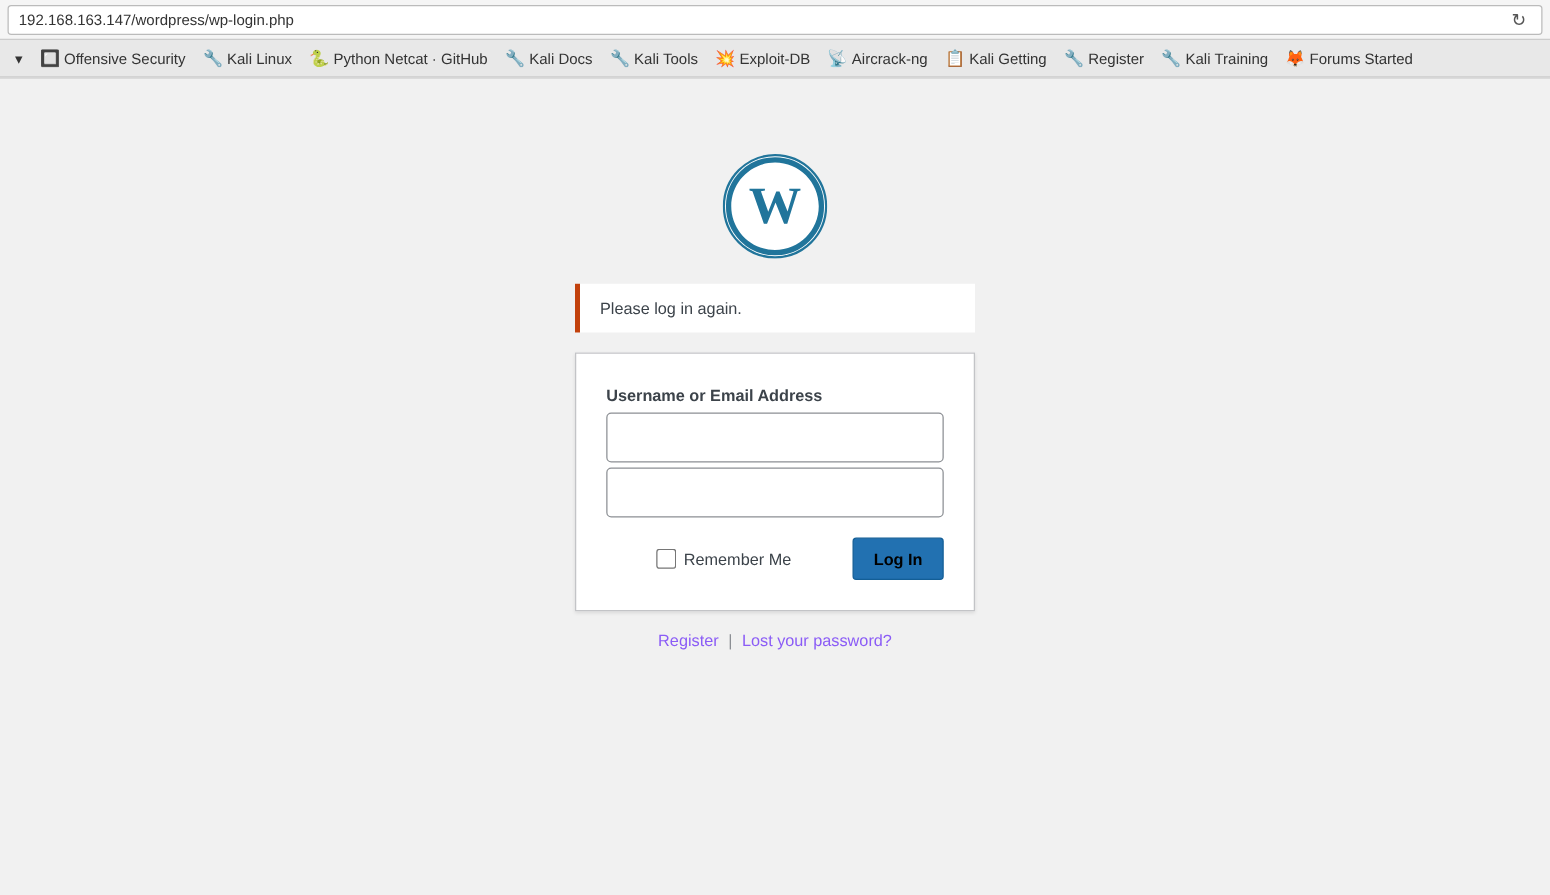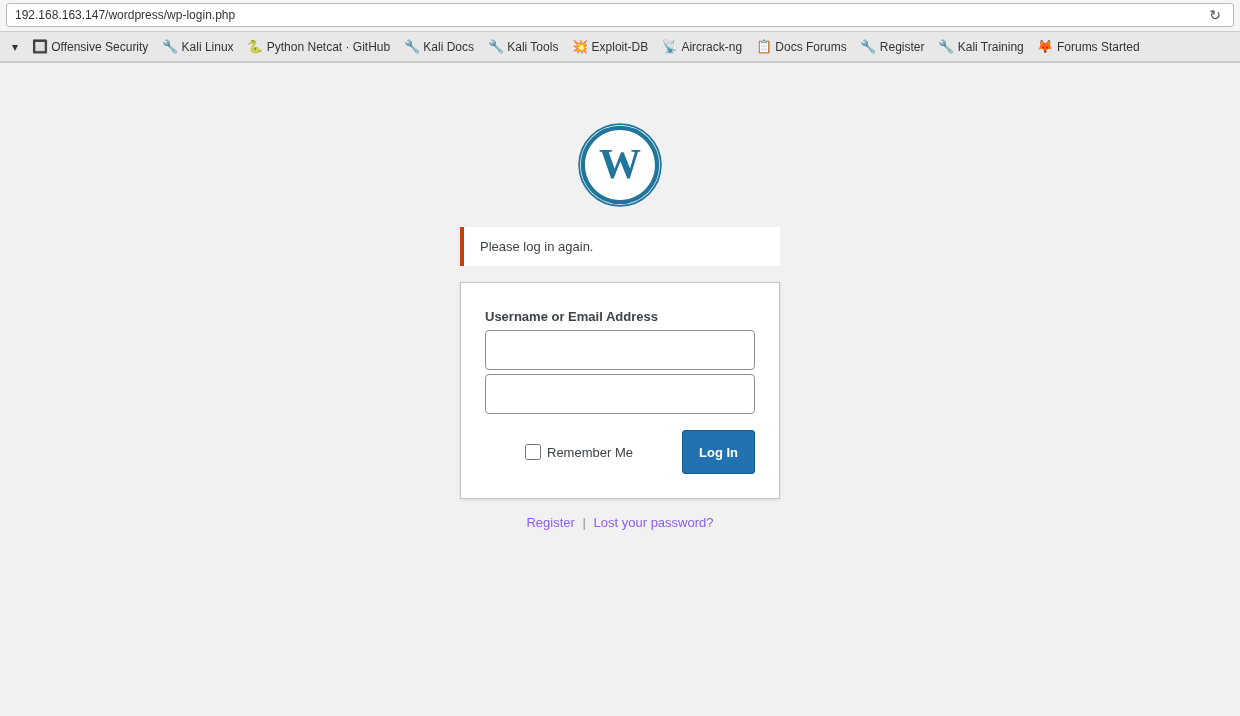--- a/index.html
+++ b/index.html
@@ -3,21 +3,21 @@
   <meta charset="utf-8">
   <style>
     * { box-sizing: border-box; margin: 0; padding: 0; }
     body { font-family: -apple-system, BlinkMacSystemFont, 'Segoe UI', Arial, sans-serif; background: #f1f1f1; font-size: 13px; }
 
     
     .browser-chrome { background: #e8e8e8; border-bottom: 1px solid #ccc; }
 
     .address-bar-row {
       display: flex;
-      align-items: flex-end;
+      align-items: center;
       background: #f5f5f5;
       border-bottom: 1px solid #ccc;
       padding: 4px 6px;
       height: 32px;
     }
     .address-bar {
       flex: 1;
       background: white;
       border: 1px solid #bbb;
       border-radius: 3px;
@@ -150,28 +150,28 @@
     .remember-checkbox {
       width: 16px;
       height: 16px;
       border: 1px solid #8c8f94;
       background: white;
       cursor: pointer;
     }
 
     .login-btn {
       background: #2271b1;
-      color: #ffffff;
+      color: #000000;
       border: 1px solid #135e96;
       border-radius: 3px;
       padding: 6px 16px;
       font-size: 13px;
       font-weight: 600;
       cursor: pointer;
-      height: 44px;
+      height: 34px;
     }
 
     
     .login-links {
       text-align: center;
       margin-top: 16px;
       font-size: 13px;
       color: #3c434a;
     }
     .login-links a {
@@ -224,21 +224,21 @@
     <div class="bookmark-item">
       <span class="bookmark-icon">💥</span>
       <span>Exploit-DB</span>
     </div>
     <div class="bookmark-item">
       <span class="bookmark-icon">📡</span>
       <span>Aircrack-ng</span>
     </div>
     <div class="bookmark-item">
       <span class="bookmark-icon">📋</span>
-      <span>Docs Forums</span>
+      <span>Kali Getting</span>
     </div>
     <div class="bookmark-item">
       <span class="bookmark-icon">🔧</span>
       <span>Register</span>
     </div>
     <div class="bookmark-item">
       <span class="bookmark-icon">🔧</span>
       <span>Kali Training</span>
     </div>
     <div class="bookmark-item">

